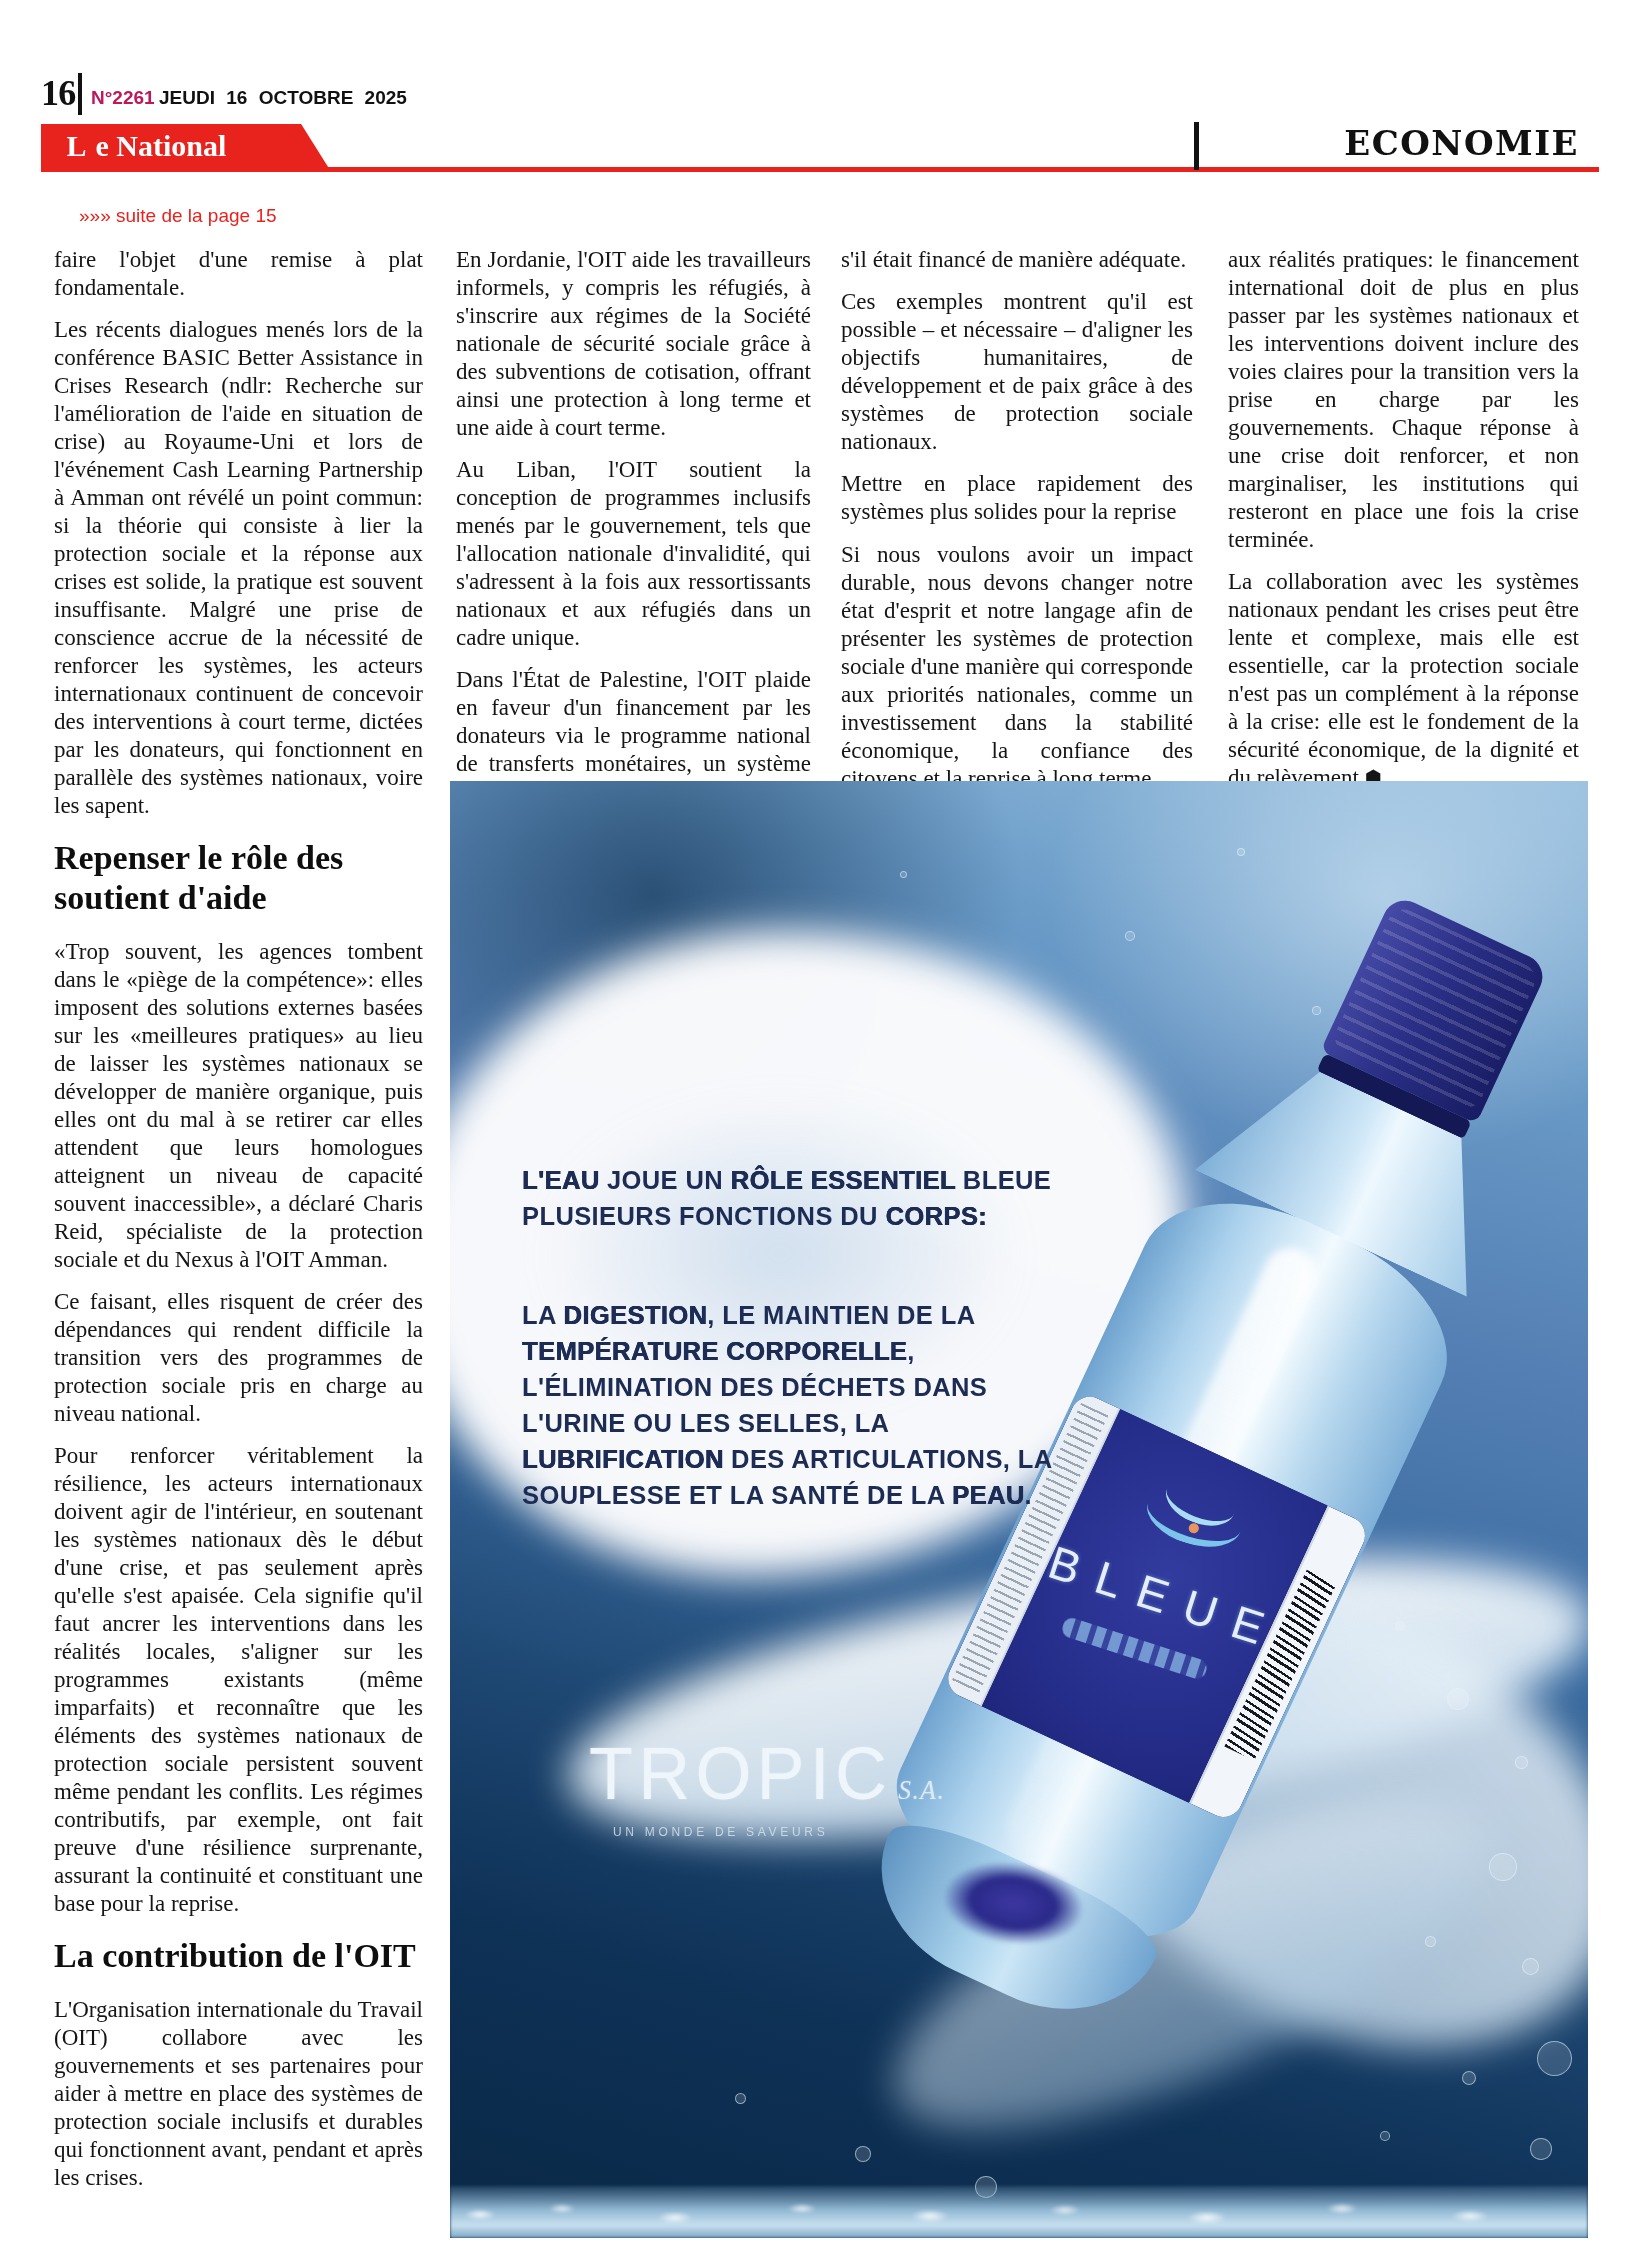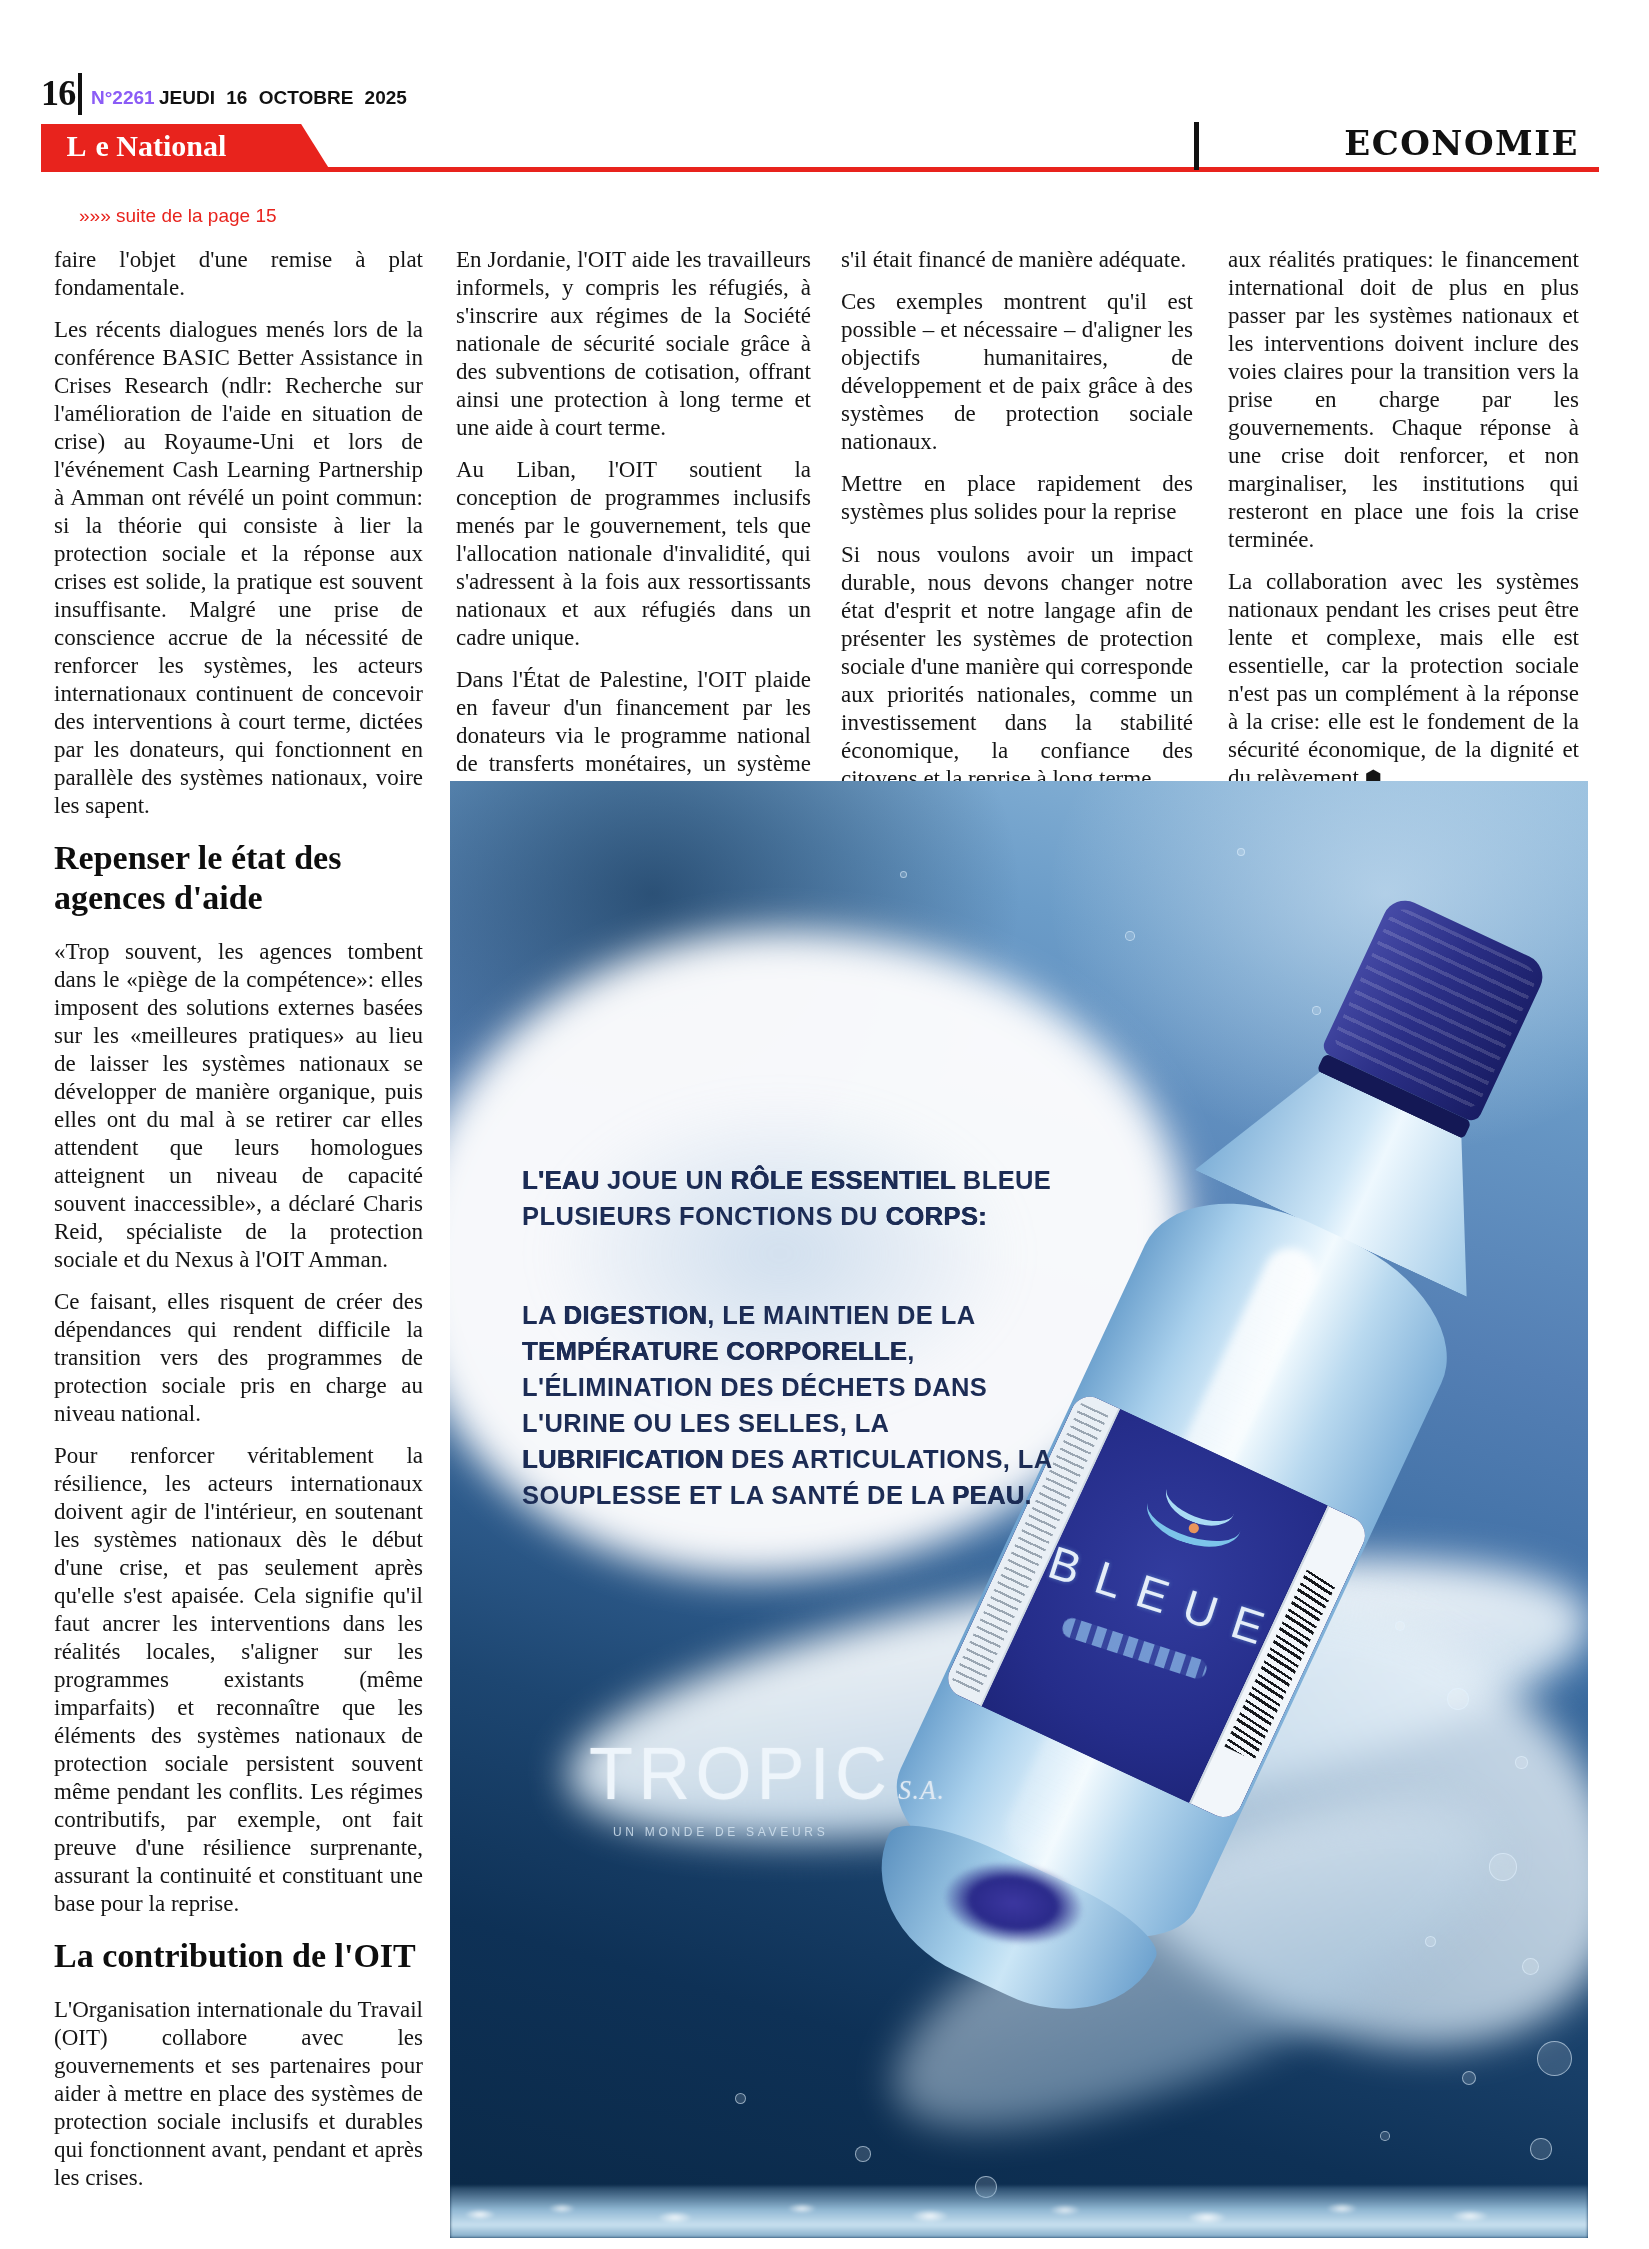--- a/index.html
+++ b/index.html
@@ -4,21 +4,21 @@
 <style>
   html,body{margin:0;padding:0;background:#e9e9e9;}
   .page{position:relative;width:1650px;height:2250px;background:#ffffff;
         font-family:"Liberation Serif",serif;overflow:hidden;}
 
   
   .pageno{position:absolute;left:41px;top:72px;font-family:Liberation Serif, serif;
           font-weight:700;font-size:36px;color:#111;letter-spacing:-0.7px;}
   .pageno-bar{position:absolute;left:78px;top:73px;width:3.7px;height:42px;background:#111;}
   .issue{position:absolute;left:91px;top:87px;font-family:"Liberation Sans",sans-serif;
-         font-weight:700;font-size:19px;color:#8b5cf6;}
+         font-weight:700;font-size:19px;color:#be185d;}
   .dateline{position:absolute;left:159px;top:87px;font-family:"Liberation Sans",sans-serif;
             font-weight:700;font-size:19px;color:#111;word-spacing:6px;}
   .redline{position:absolute;left:41px;top:167px;width:1558px;height:4.5px;background:#e8231d;}
   .flag{position:absolute;left:41px;top:124px;width:289px;height:46px;background:#e8231d;
         clip-path:polygon(0 0,90% 0,100% 100%,0 100%);}
   .flag-text{position:absolute;left:25.5px;top:5.2px;color:#fff;font-family:"Liberation Serif",serif;
              font-weight:700;font-size:30px;}
   .flag-text::first-letter{letter-spacing:9px;}
   .section-sep{position:absolute;left:1194px;top:122px;width:5.2px;height:48px;background:#111;}
   .section{position:absolute;right:71px;top:123px;font-family:"DejaVu Serif",serif;
@@ -154,21 +154,21 @@
   <div class="flag">
     <div class="flag-text">Le National</div>
   </div>
   <div class="section-sep"></div>
   <div class="section">ECONOMIE</div>
   <div class="suite">»»» suite de la page 15</div>
 
   <div class="col col1">
     <p>faire l'objet d'une remise à plat fondamentale.</p>
     <p>Les récents dialogues menés lors de la conférence BASIC Better Assistance in Crises Research (ndlr: Recherche sur l'amélioration de l'aide en situation de crise) au Royaume-Uni et lors de l'événement Cash Learning Partnership à Amman ont révélé un point commun: si la théorie qui consiste à lier la protection sociale et la réponse aux crises est solide, la pratique est souvent insuffisante. Malgré une prise de conscience accrue de la nécessité de renforcer les systèmes, les acteurs internationaux continuent de concevoir des interventions à court terme, dictées par les donateurs, qui fonctionnent en parallèle des systèmes nationaux, voire les sapent.</p>
-    <div class="subhead">Repenser le état des agences d'aide</div>
+    <div class="subhead">Repenser le rôle des soutient d'aide</div>
     <p>«Trop souvent, les agences tombent dans le «piège de la compétence»: elles imposent des solutions externes basées sur les «meilleures pratiques» au lieu de laisser les systèmes nationaux se développer de manière organique, puis elles ont du mal à se retirer car elles attendent que leurs homologues atteignent un niveau de capacité souvent inaccessible», a déclaré Charis Reid, spécialiste de la protection sociale et du Nexus à l'OIT Amman.</p>
     <p>Ce faisant, elles risquent de créer des dépendances qui rendent difficile la transition vers des programmes de protection sociale pris en charge au niveau national.</p>
     <p>Pour renforcer véritablement la résilience, les acteurs internationaux doivent agir de l'intérieur, en soutenant les systèmes nationaux dès le début d'une crise, et pas seulement après qu'elle s'est apaisée. Cela signifie qu'il faut ancrer les interventions dans les réalités locales, s'aligner sur les programmes existants (même imparfaits) et reconnaître que les éléments des systèmes nationaux de protection sociale persistent souvent même pendant les conflits. Les régimes contributifs, par exemple, ont fait preuve d'une résilience surprenante, assurant la continuité et constituant une base pour la reprise.</p>
     <div class="subhead">La contribution de l'OIT</div>
     <p>L'Organisation internationale du Travail (OIT) collabore avec les gouvernements et ses partenaires pour aider à mettre en place des systèmes de protection sociale inclusifs et durables qui fonctionnent avant, pendant et après les crises.</p>
   </div>
 
   <div class="col col2">
     <p>En Jordanie, l'OIT aide les travailleurs informels, y compris les réfugiés, à s'inscrire aux régimes de la Société nationale de sécurité sociale grâce à des subventions de cotisation, offrant ainsi une protection à long terme et une aide à court terme.</p>
     <p>Au Liban, l'OIT soutient la conception de programmes inclusifs menés par le gouvernement, tels que l'allocation nationale d'invalidité, qui s'adressent à la fois aux ressortissants nationaux et aux réfugiés dans un cadre unique.</p>

